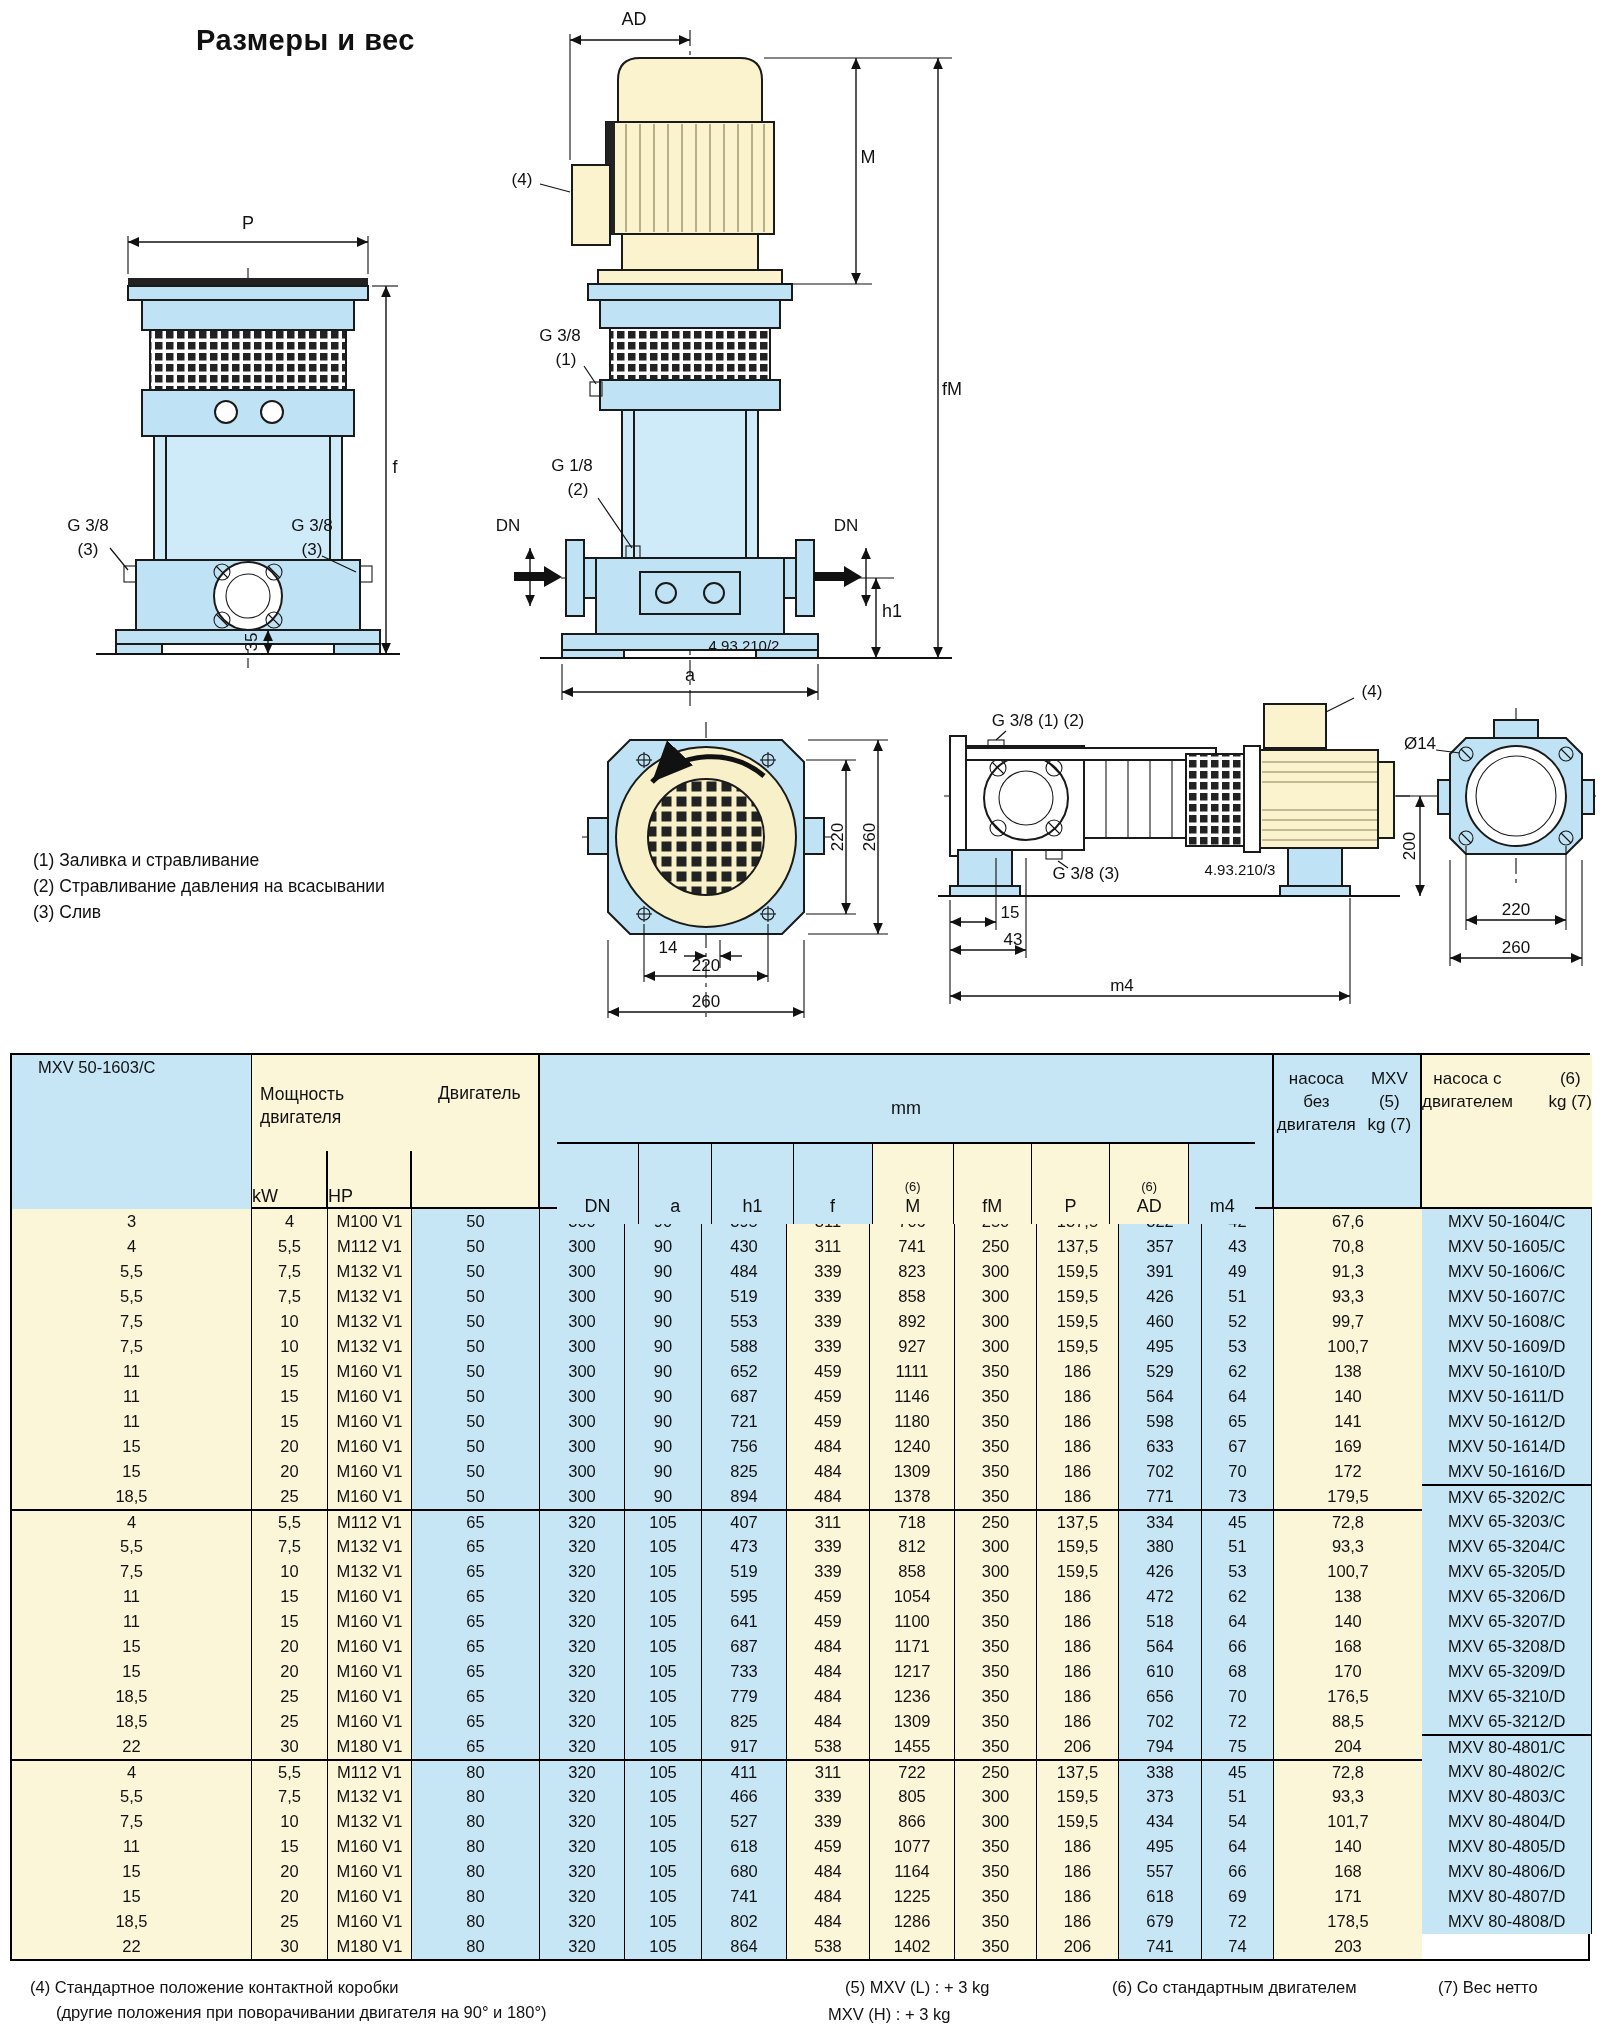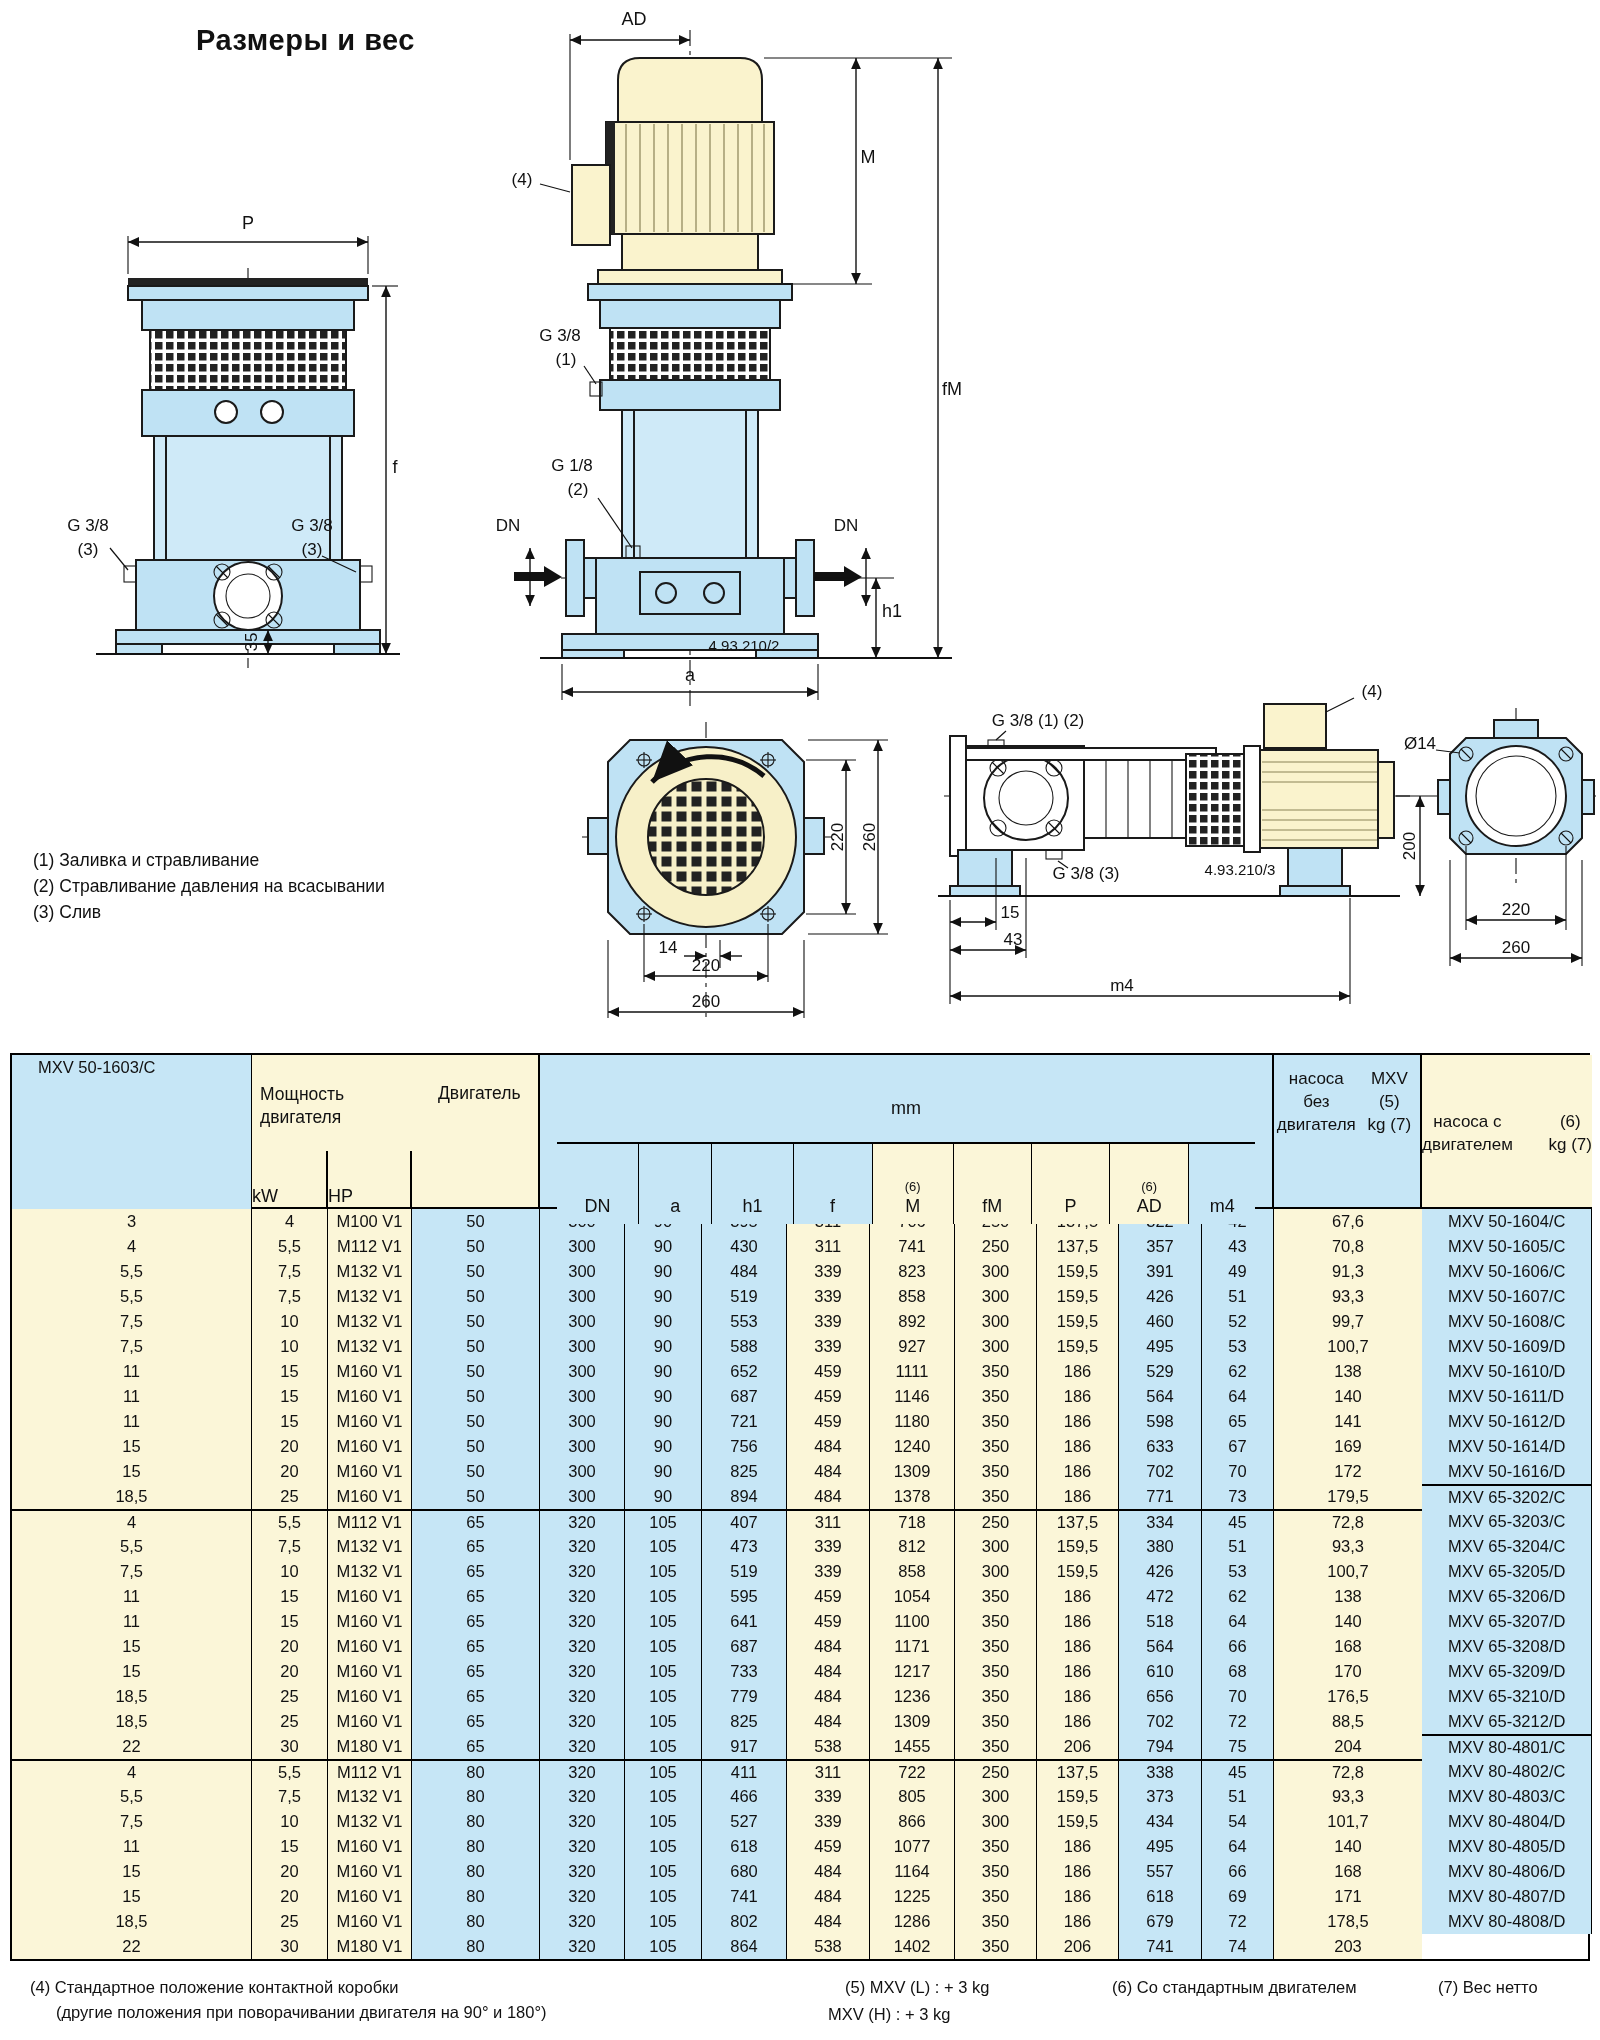--- a/index.html
+++ b/index.html
@@ -12,21 +12,21 @@
   #page-title{position:absolute;left:196px;top:24px;font-size:29px;font-weight:bold;letter-spacing:.5px;text-align:center;}
   .note-line{position:absolute;font-size:17.5px;white-space:nowrap;}
   .foot{position:absolute;font-size:16.5px;white-space:nowrap;}
   
   #pump-table{position:absolute;left:10px;top:1053px;width:1580px;display:grid;
     grid-template-columns:240px 76px 84px 128px 85px 77px 85px 83px 85px 82px 82px 83px 72px 148px 170px;
     grid-template-rows:154px;grid-auto-rows:25px;border:2.5px solid #000;background:#fff;box-sizing:border-box;}
   .b{background:#c6e6f6;}
   .c{background:#fbf6d8;}
   .hc{position:relative;box-sizing:border-box;border-right:2px solid #000;border-bottom:2.6px solid #000;grid-row:1;font-size:17.5px;}
-  .hc.lastcol{border-right:none;align-items:center;}
+  .hc.lastcol{border-right:none;}
   .pump-type-cell{display:flex;align-items:flex-start;padding-top:40px;padding-left:26px;box-sizing:border-box;}
   .power-label{position:absolute;left:8px;top:28px;line-height:23px;}
   .motor-label{position:absolute;left:186px;top:28px;}
   .vsep{position:absolute;bottom:0;width:2px;height:56px;background:#000;}
   .kwlab,.hplab{position:absolute;bottom:0;font-size:18px;}
   .kwlab{left:0;width:76px;}
   .hplab{left:76px;width:104px;}
   .mm-cell{padding:17px;}
   .mmband{height:72px;line-height:72px;text-align:center;font-size:18px;border-bottom:2px solid #000;box-sizing:border-box;}
   .mm-sub{display:flex;height:80px;}

